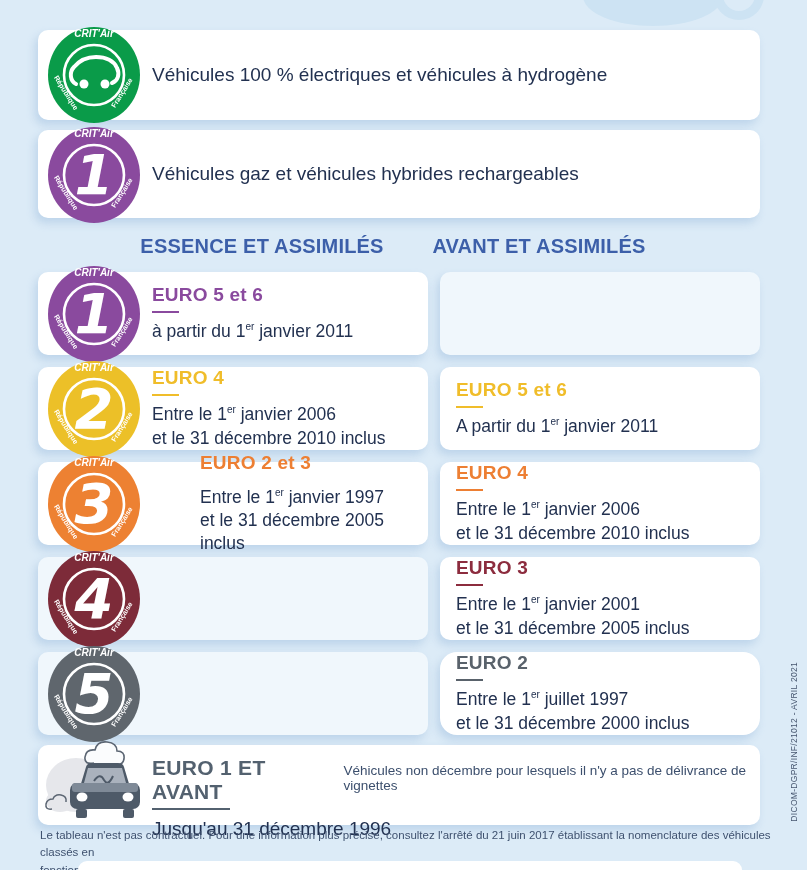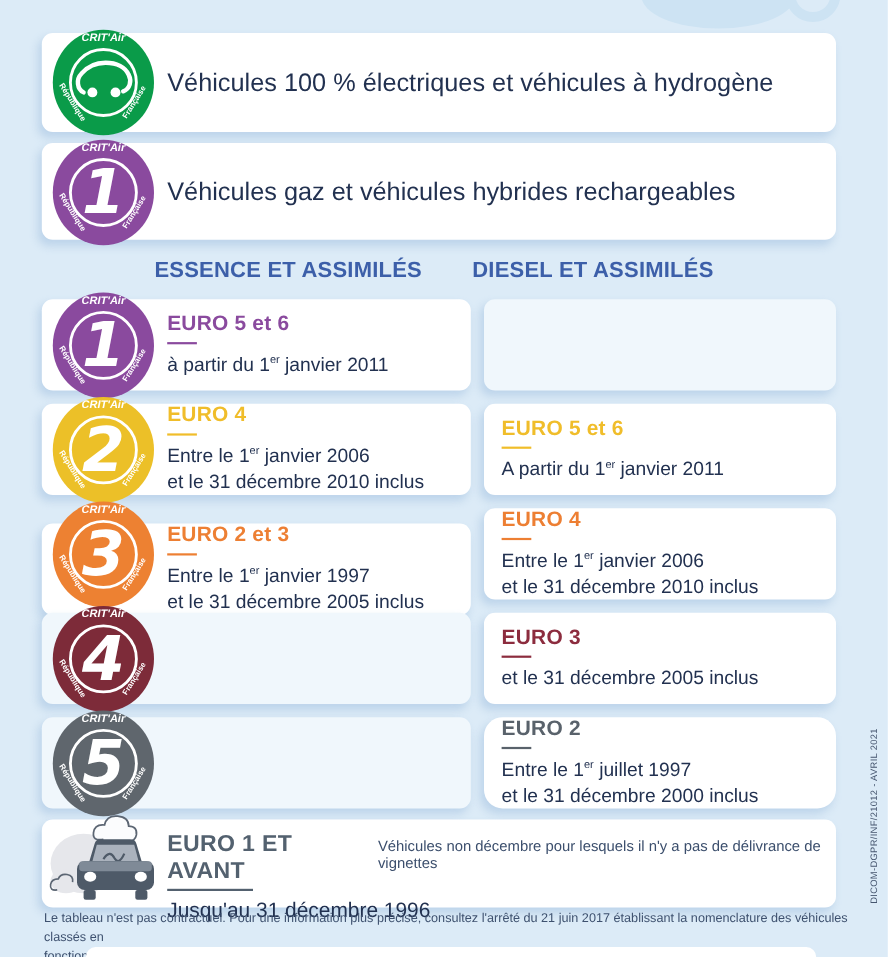--- a/index.html
+++ b/index.html
@@ -16,21 +16,21 @@
   .card{position:absolute;background:#ffffff;border-radius:10px;
     box-shadow:-3px 5px 8px rgba(125,165,208,.32);box-sizing:border-box;}
   .card.empty{background:#f0f7fc;}
   .wide{left:38px;width:722px;}
   .ess{left:38px;width:390px;height:83px;}
   .dsl{left:440px;width:320px;height:83px;}
   .cellpad-ess{display:flex;flex-direction:column;justify-content:center;padding-left:114px;height:100%;}
   .cellpad-dsl{display:flex;flex-direction:column;justify-content:center;padding-left:16px;height:100%;}
 
   .top-card{height:88px;display:flex;align-items:center;padding-left:114px;}
-  .top-label{font-size:23px;color:#223150;}
+  .top-label{font-size:19px;color:#223150;}
 
   .col-header{position:absolute;top:235px;font-size:20px;font-weight:bold;color:#3c5fa9;
     text-align:center;letter-spacing:.2px;}
   .col-header.essence{left:86px;width:352px;}
   .col-header.diesel{left:429px;width:220px;}
 
   .cell-title{font-size:19px;font-weight:bold;letter-spacing:.2px;}
   .rule{width:27px;height:2px;margin:5px 0 7px;}
   .cell-line{font-size:17.5px;color:#223150;line-height:1.32;}
   .cell-line sup{font-size:10px;}
@@ -90,21 +90,21 @@
   <svg class="badge" style="left:46px;top:124px;" viewBox="0 0 96 100">
     <ellipse cx="48" cy="51" rx="46" ry="48" fill="#8a4a9e"></ellipse>
     <text class="b-top" x="48" y="13">CRIT'Air</text>
     <text class="b-side" x="18" y="70" transform="rotate(58 18 70)">République</text>
     <text class="b-side" x="78" y="70" transform="rotate(-58 78 70)">Française</text>
     <circle cx="48" cy="51" r="30" fill="none" stroke="#ffffff" stroke-width="2.6"></circle>
     <text class="b-num" x="48" y="70">1</text>
   </svg>
 
   <div class="col-header essence">ESSENCE ET ASSIMILÉS</div>
-  <div class="col-header diesel">DIESEL ET ASSIMILÉS</div>
+  <div class="col-header diesel">AVANT ET ASSIMILÉS</div>
 
   <div class="card ess" style="top:272px;">
     <div class="cellpad-ess">
       <div class="cell-title" style="color: rgb(138, 74, 158);">EURO 5 et 6</div>
       <div class="rule" style="background: rgb(138, 74, 158);"></div>
       <div class="cell-line">à partir du 1<sup>er</sup> janvier 2011</div>
     </div>
   </div>
   <div class="card dsl empty" style="top:272px;"></div>
   <svg class="badge" style="left:46px;top:263px;" viewBox="0 0 96 100">
@@ -133,21 +133,21 @@
   </div>
   <svg class="badge" style="left:46px;top:358px;" viewBox="0 0 96 100">
     <ellipse cx="48" cy="51" rx="46" ry="48" fill="#ecc028"></ellipse>
     <text class="b-top" x="48" y="13">CRIT'Air</text>
     <text class="b-side" x="18" y="70" transform="rotate(58 18 70)">République</text>
     <text class="b-side" x="78" y="70" transform="rotate(-58 78 70)">Française</text>
     <circle cx="48" cy="51" r="30" fill="none" stroke="#ffffff" stroke-width="2.6"></circle>
     <text class="b-num" x="48" y="70">2</text>
   </svg>
 
-  <div class="card ess" style="top:476px;">
+  <div class="card ess" style="top:462px;padding-left:48px;">
     <div class="cellpad-ess">
       <div class="cell-title" style="color: rgb(237, 127, 51);">EURO 2 et 3</div>
       <div class="rule" style="background: rgb(237, 127, 51);"></div>
       <div class="cell-line">Entre le 1<sup>er</sup> janvier 1997</div>
       <div class="cell-line">et le 31 décembre 2005 inclus</div>
     </div>
   </div>
   <div class="card dsl" style="top:462px;">
     <div class="cellpad-dsl">
       <div class="cell-title" style="color: rgb(237, 127, 51);">EURO 4</div>
@@ -163,20 +163,21 @@
     <text class="b-side" x="78" y="70" transform="rotate(-58 78 70)">Française</text>
     <circle cx="48" cy="51" r="30" fill="none" stroke="#ffffff" stroke-width="2.6"></circle>
     <text class="b-num" x="48" y="70">3</text>
   </svg>
 
   <div class="card ess empty" style="top:557px;"></div>
   <div class="card dsl" style="top:557px;">
     <div class="cellpad-dsl">
       <div class="cell-title" style="color: rgb(140, 44, 62);">EURO 3</div>
       <div class="rule" style="background: rgb(140, 44, 62);"></div>
+      <div class="cell-line">Entre le 1<sup>er</sup> janvier 2001</div>
       <div class="cell-line">et le 31 décembre 2005 inclus</div>
     </div>
   </div>
   <svg class="badge" style="left:46px;top:548px;" viewBox="0 0 96 100">
     <ellipse cx="48" cy="51" rx="46" ry="48" fill="#7d2b39"></ellipse>
     <text class="b-top" x="48" y="13">CRIT'Air</text>
     <text class="b-side" x="18" y="70" transform="rotate(58 18 70)">République</text>
     <text class="b-side" x="78" y="70" transform="rotate(-58 78 70)">Française</text>
     <circle cx="48" cy="51" r="30" fill="none" stroke="#ffffff" stroke-width="2.6"></circle>
     <text class="b-num" x="48" y="70">4</text>

